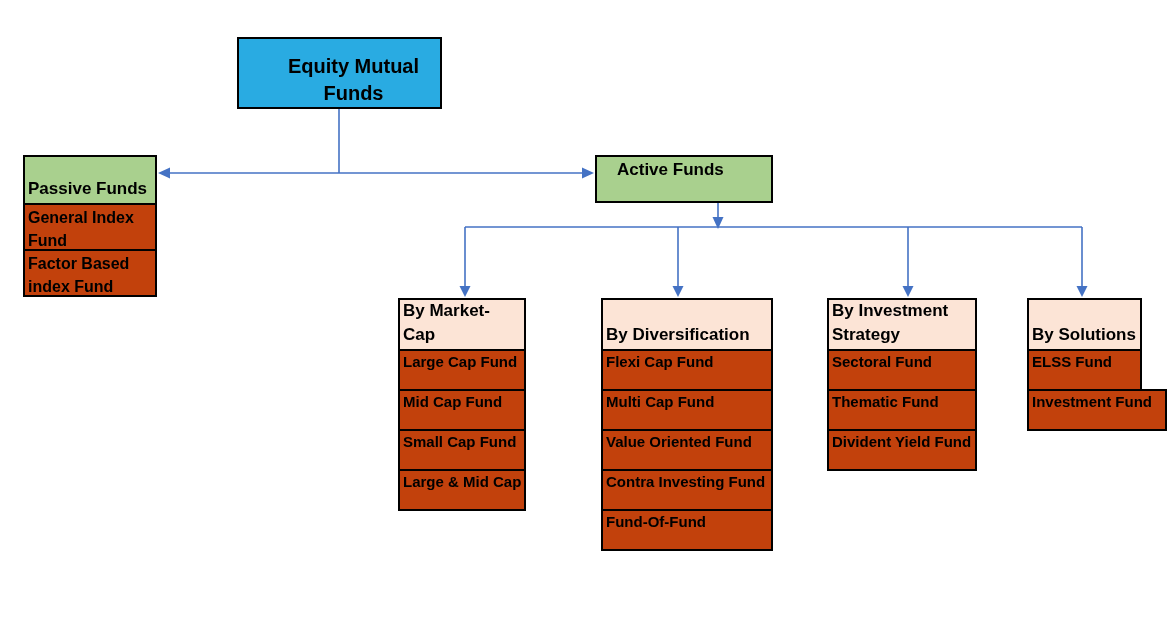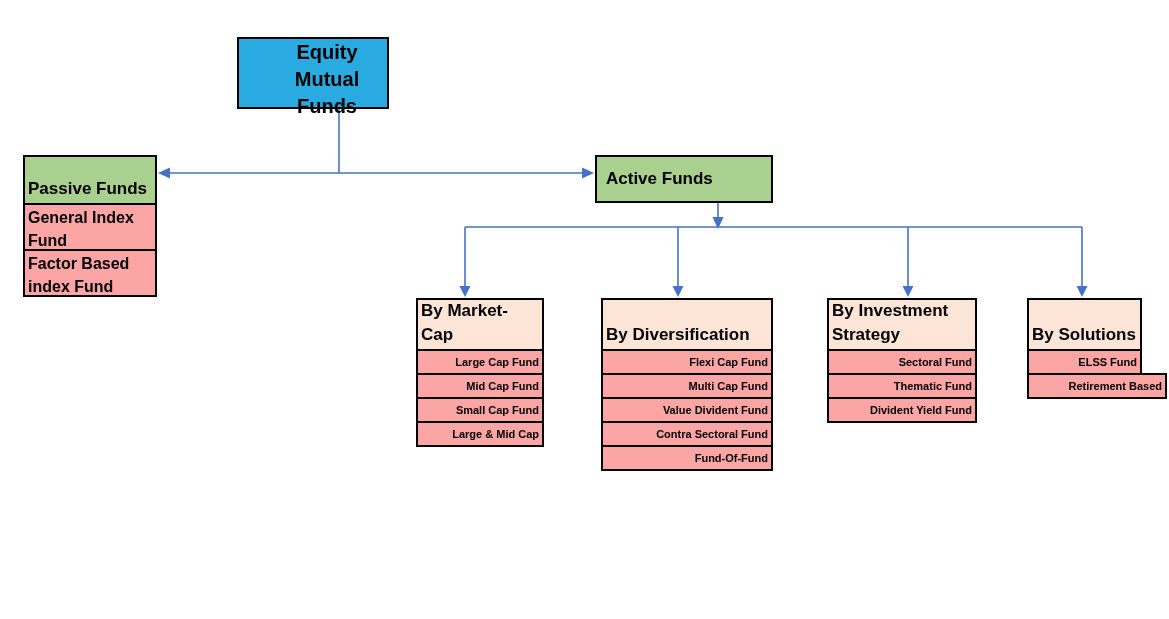--- a/index.html
+++ b/index.html
@@ -27,48 +27,48 @@
     position: absolute;
     left: 0; top: 0;
     width: 1169px; height: 619px;
   }
   .connector-line { stroke: var(--connector); stroke-width: 1.6; fill: none; }
   .arrow-head { fill: var(--connector); stroke: none; }
 
   .cell {
     position: relative;
     border: 2px solid var(--border);
-    background: #fca5a5;
+    background: #c2410c;
     color: var(--text);
     font-weight: bold;
   }
   .cell + .cell { margin-top: -2px; }
 
   .tbl { position: absolute; padding-left: 6px; }
 
   .node-box {
     position: absolute;
     border: 2px solid var(--border);
     color: var(--text);
     font-weight: bold;
   }
 
   .root-box {
     left: 237px; top: 37px;
-    width: 152px; height: 72px;
+    width: 205px; height: 72px;
     background: var(--root-fill);
-    display: flex; align-items: flex-start; justify-content: center;
+    display: flex; align-items: flex-end; justify-content: center;
     text-align: center;
     font-size: 20px; line-height: 27px; padding-left: 28px;
   }
 
   .green-box {
     background: var(--level2-fill);
-    display: flex; align-items: center;
-    padding: 2px 9px;
+    display: flex; align-items: flex-start;
+    padding: 2px 20px;
     font-size: 17px; line-height: 22px;
   }
   .active-box {
     left: 595px; top: 155px;
     width: 178px; height: 48px;
   }
 
   .hdr {
     display: flex; align-items: flex-end;
     padding: 2px 3px;
@@ -77,37 +77,36 @@
   .group-hdr {
     background: var(--group-header-fill);
     height: 53px;
   }
   .passive-hdr {
     background: var(--level2-fill);
     height: 50px;
   }
 
   .row {
-    height: 26px;
-    font-size: 11px;
+    height: 42px;
+    font-size: 15px;
     line-height: 20px;
     padding: 1px 3px;
     white-space: nowrap;
     overflow: hidden;
-    text-align: right;
   }
   .row-tall {
     height: 48px;
     white-space: normal;
     line-height: 23px;
     padding: 1px 3px;
   }
 
   #passive-tbl { left: 17px; top: 155px; width: 140px; }
-  #grp-marketcap { left: 410px; top: 298px; width: 134px; }
+  #grp-marketcap { left: 392px; top: 298px; width: 134px; }
   #grp-diversification { left: 595px; top: 298px; width: 178px; }
   #grp-investment { left: 821px; top: 298px; width: 156px; border-radius: 23px; }
   #grp-solutions { left: 1021px; top: 298px; width: 121px; }
   .row-wide { width: 140px; }
 </style>
 </head>
 <body>
 
 <div class="canvas">
 
@@ -150,31 +149,31 @@
     <div class="cell row">Large Cap Fund</div>
     <div class="cell row">Mid Cap Fund</div>
     <div class="cell row">Small Cap Fund</div>
     <div class="cell row">Large &amp; Mid Cap</div>
   </div>
 
   <div class="tbl" id="grp-diversification">
     <div class="cell hdr group-hdr">By Diversification</div>
     <div class="cell row">Flexi Cap Fund</div>
     <div class="cell row">Multi Cap Fund</div>
-    <div class="cell row">Value Divident Fund</div>
-    <div class="cell row">Contra Sectoral Fund</div>
+    <div class="cell row">Value Oriented Fund</div>
+    <div class="cell row">Contra Investing Fund</div>
     <div class="cell row">Fund-Of-Fund</div>
   </div>
 
   <div class="tbl" id="grp-investment">
     <div class="cell hdr group-hdr">By Investment Strategy</div>
     <div class="cell row">Sectoral Fund</div>
     <div class="cell row">Thematic Fund</div>
     <div class="cell row">Divident Yield Fund</div>
   </div>
 
   <div class="tbl" id="grp-solutions">
     <div class="cell hdr group-hdr">By Solutions</div>
     <div class="cell row">ELSS Fund</div>
-    <div class="cell row row-wide">Retirement Based</div>
+    <div class="cell row row-wide">Investment Fund</div>
   </div>
 
 </div>
 
 </body></html>

